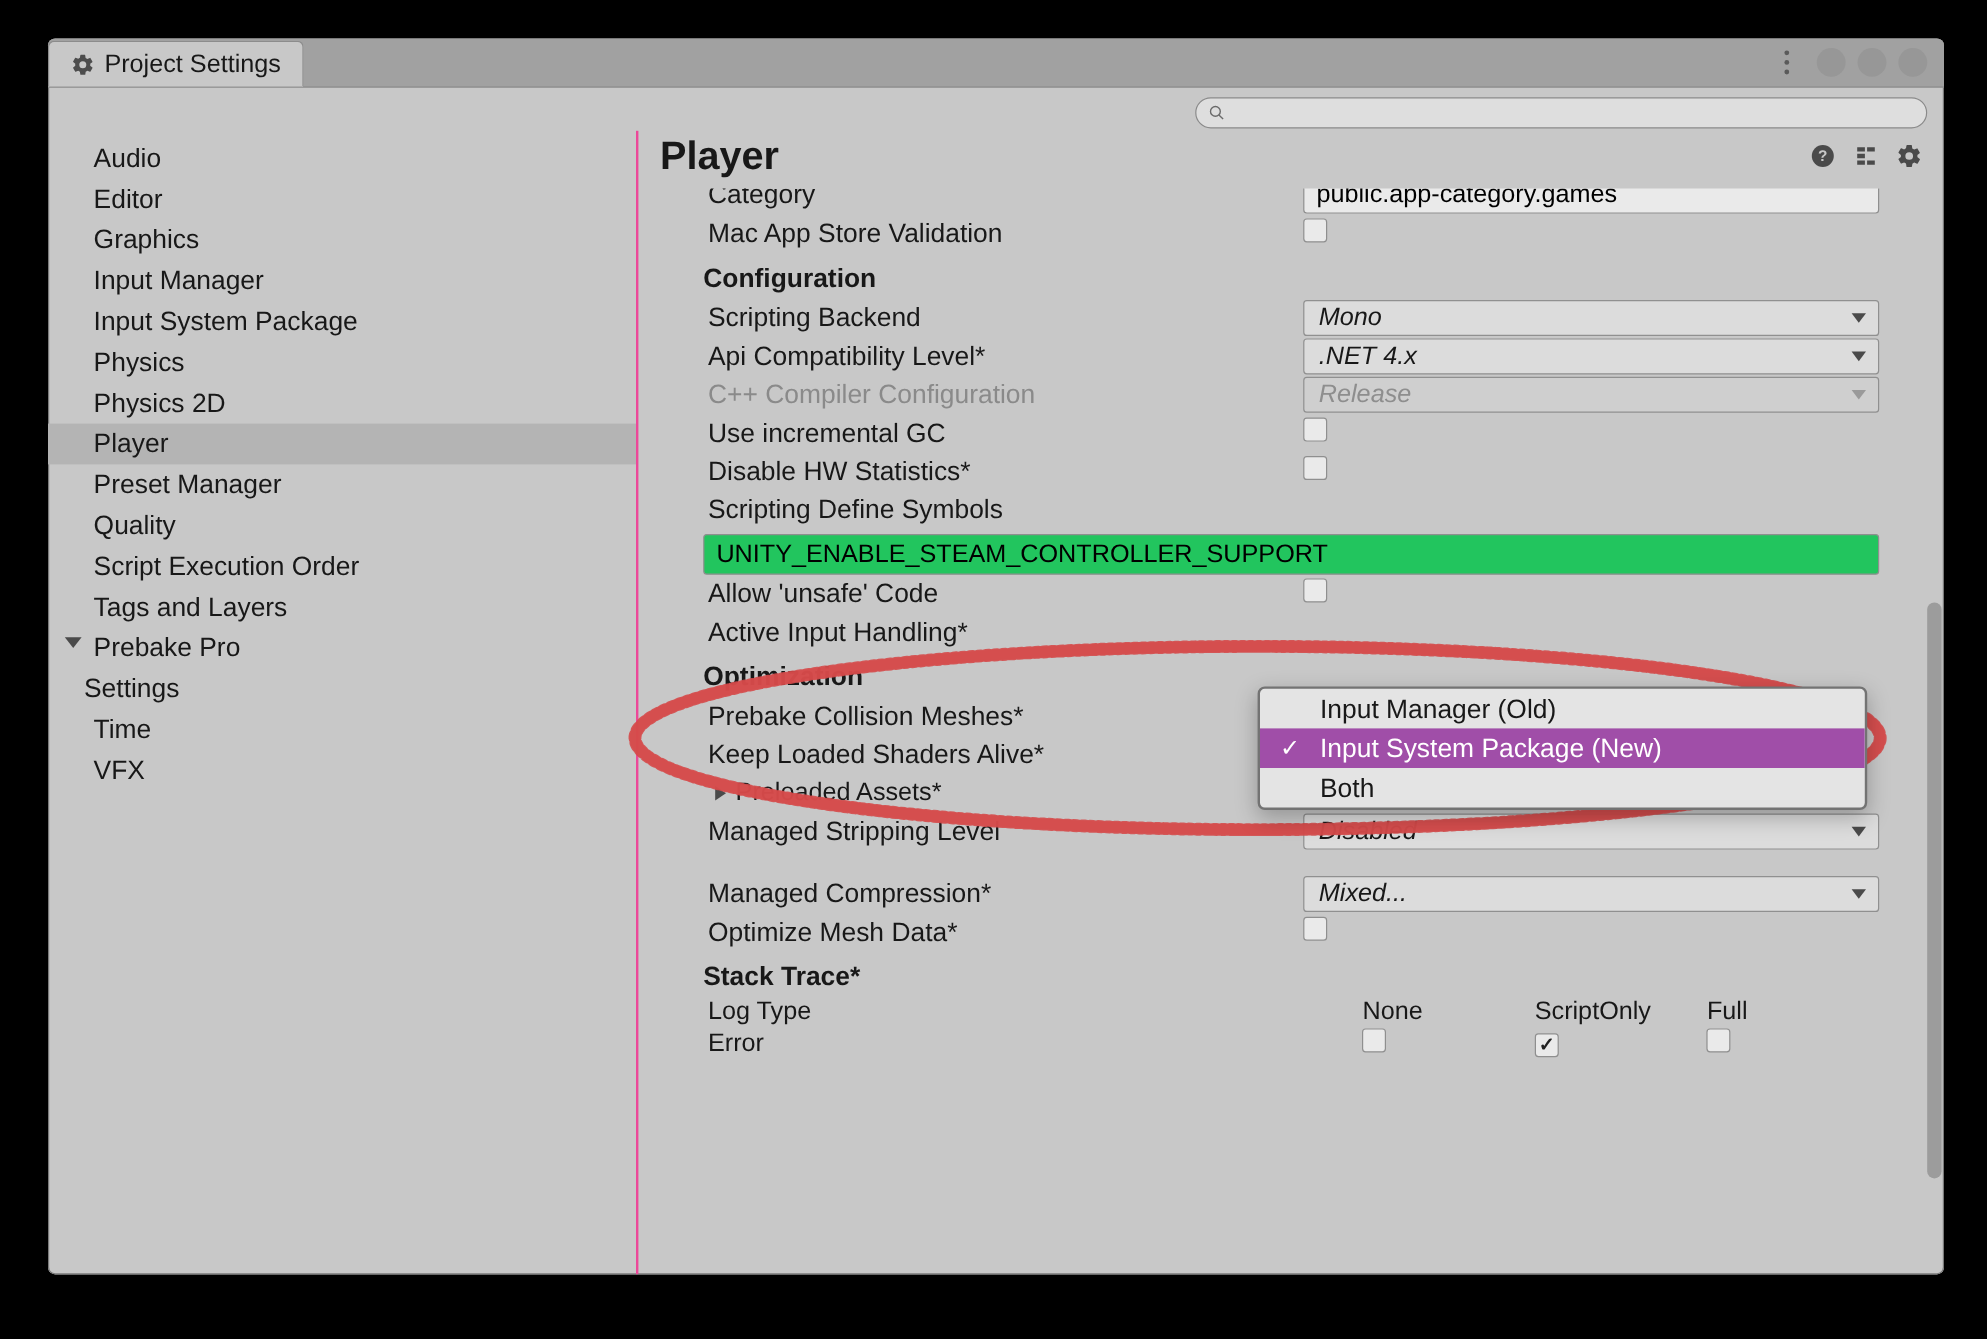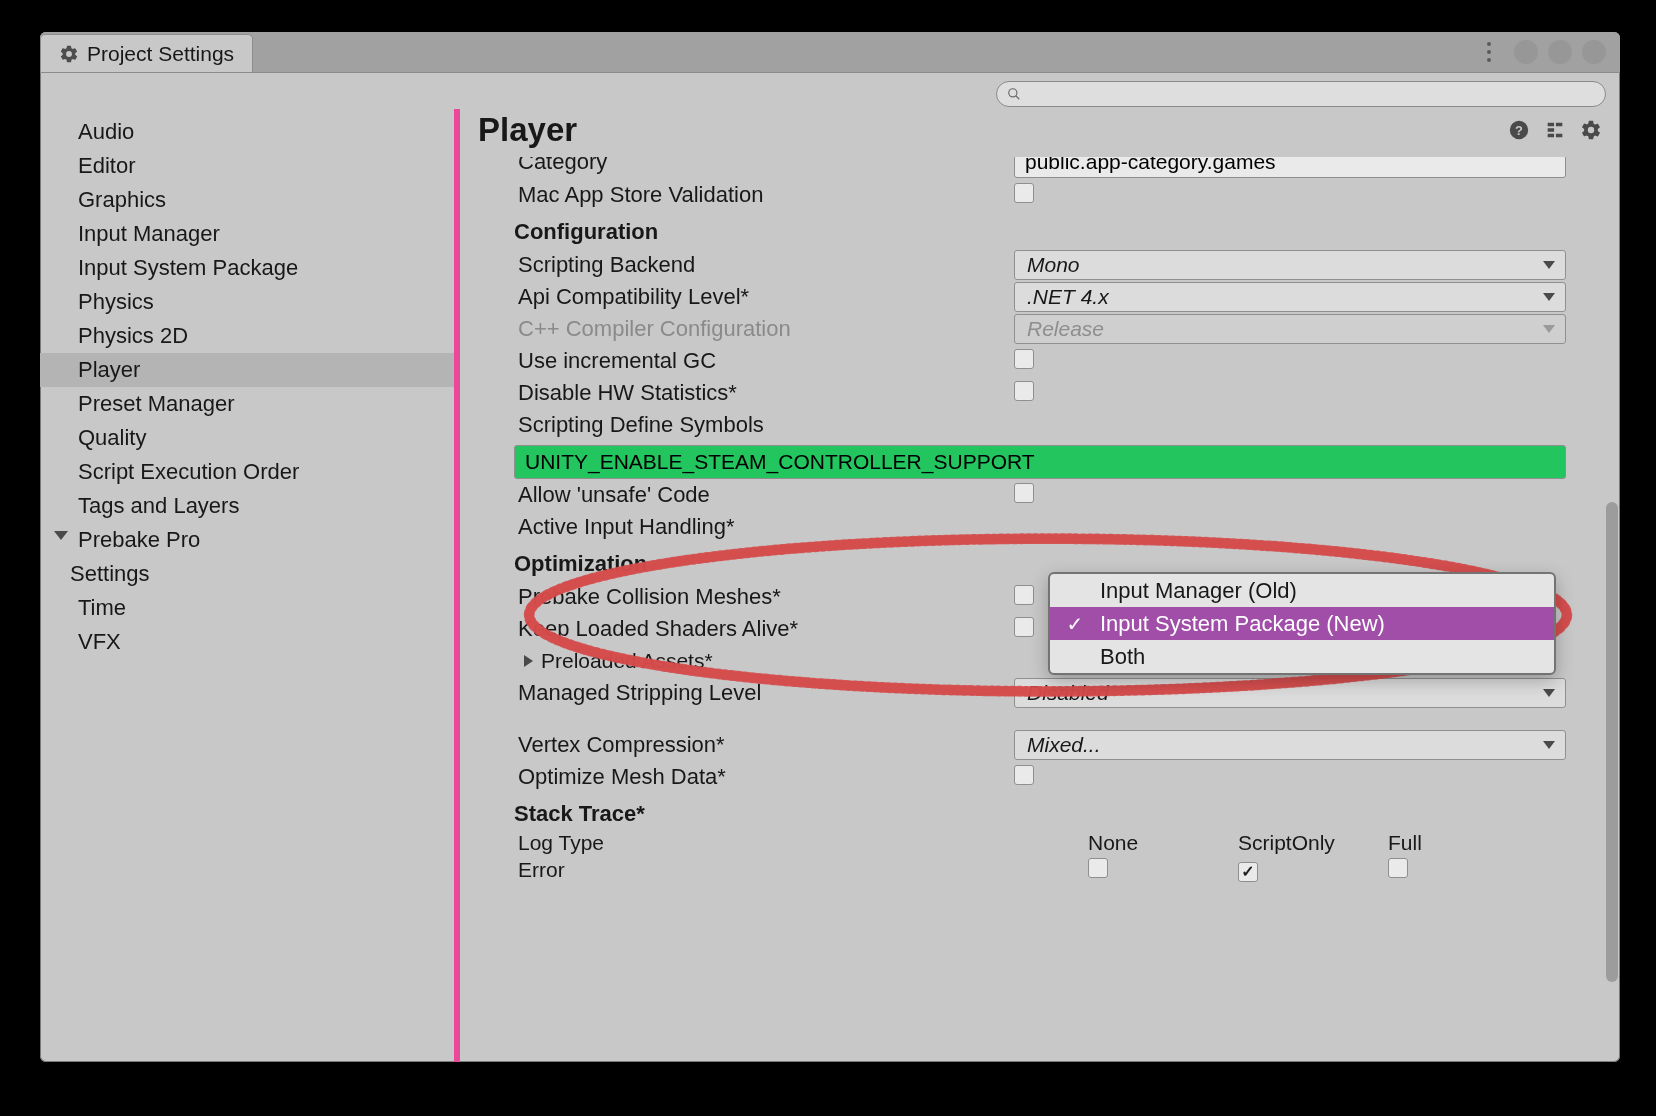--- a/index.html
+++ b/index.html
@@ -88,23 +88,23 @@
   }
   .searchbox svg { width: 14px; height: 14px; stroke: #6a6a6a; fill: none; stroke-width: 2; }
 
   
   .split {
     display: flex;
     height: calc(100% - 77px);
     position: relative;
   }
   .sidebar {
-    width: 420px;
+    width: 492px;
     overflow-y: auto;
-    border-right: 6px solid #ec4899;
+    border-right: 2px solid #ec4899;
     padding-top: 6px;
   }
   .sidebar .item {
     padding: 2px 0 2px 38px;
     font-size: 22px;
     line-height: 30px;
     cursor: default;
   }
   .sidebar .item.selected { background: #b4b4b4; }
   .sidebar .item.child { padding-left: 30px; }
@@ -420,21 +420,21 @@
         <div class="row">
           <div class="label indent1">Managed Stripping Level</div>
           <div class="control">
               <div class="popup">
                 <span>Disabled</span>
                 <span class="tri"></span>
               </div>
             </div>
         </div>
         <div class="row pad-top">
-          <div class="label indent1">Vertex Compression*</div>
+          <div class="label indent1">Managed Compression*</div>
           <div class="control">
               <div class="popup">
                 <span>Mixed...</span>
                 <span class="tri"></span>
               </div>
             </div>
         </div>
         <div class="row">
           <div class="label indent1">Optimize Mesh Data*</div>
           <div class="control"><span class="check"></span></div>

